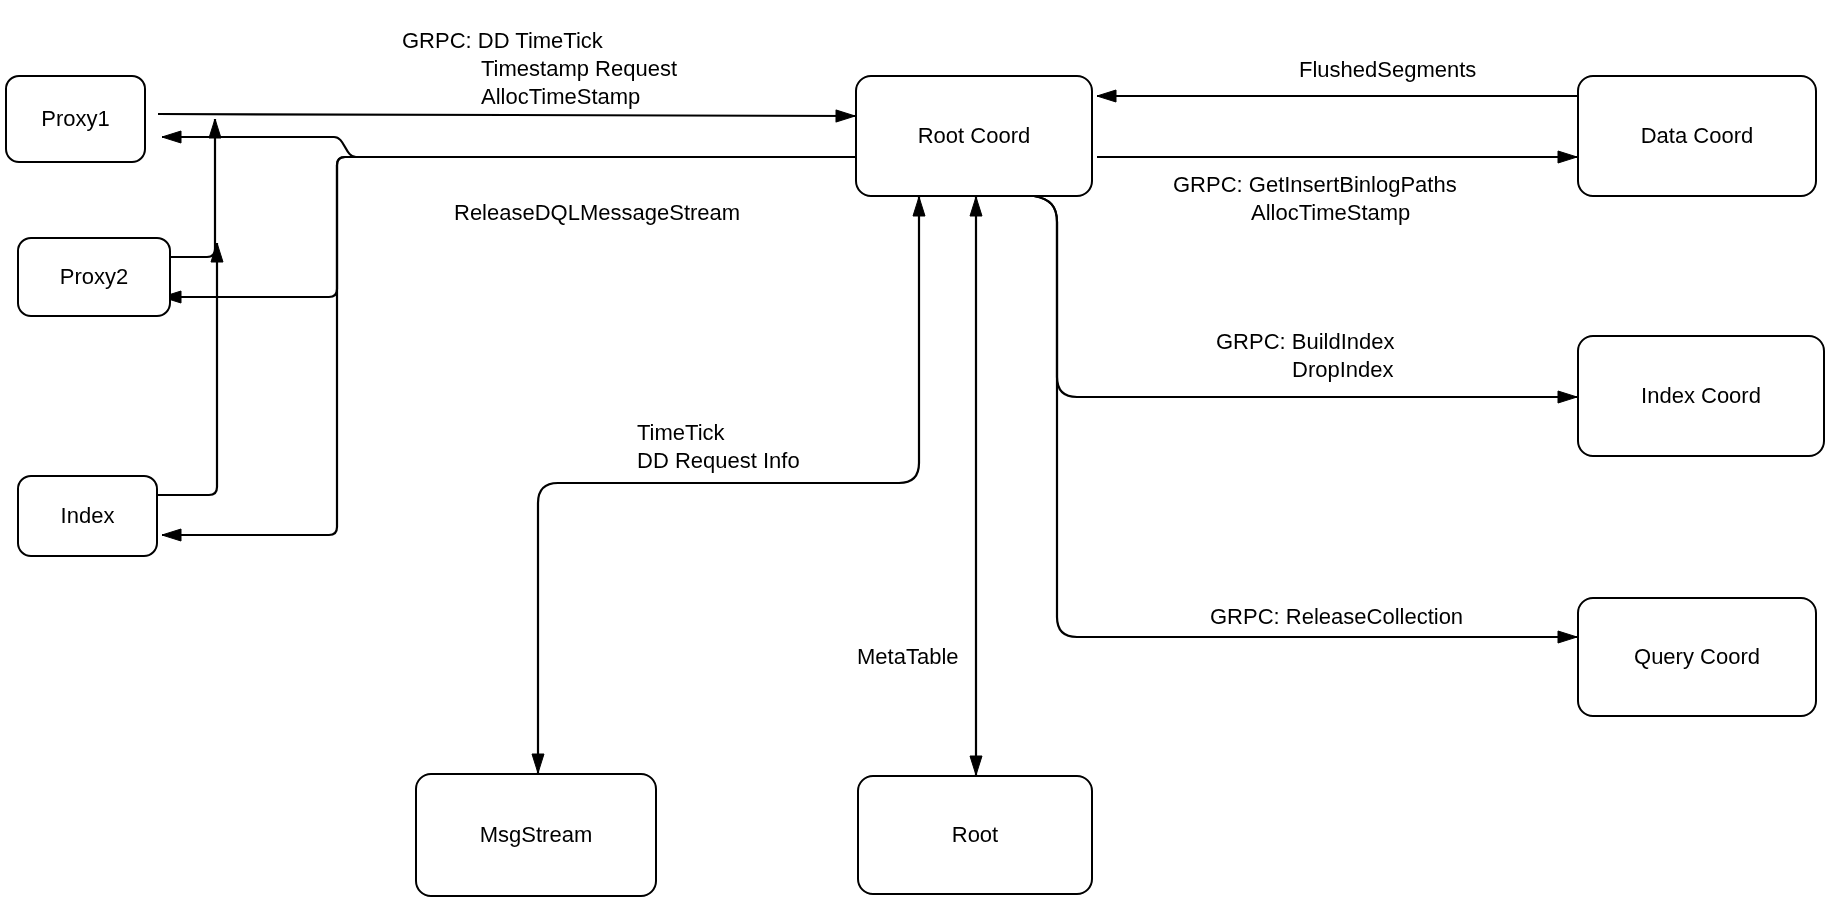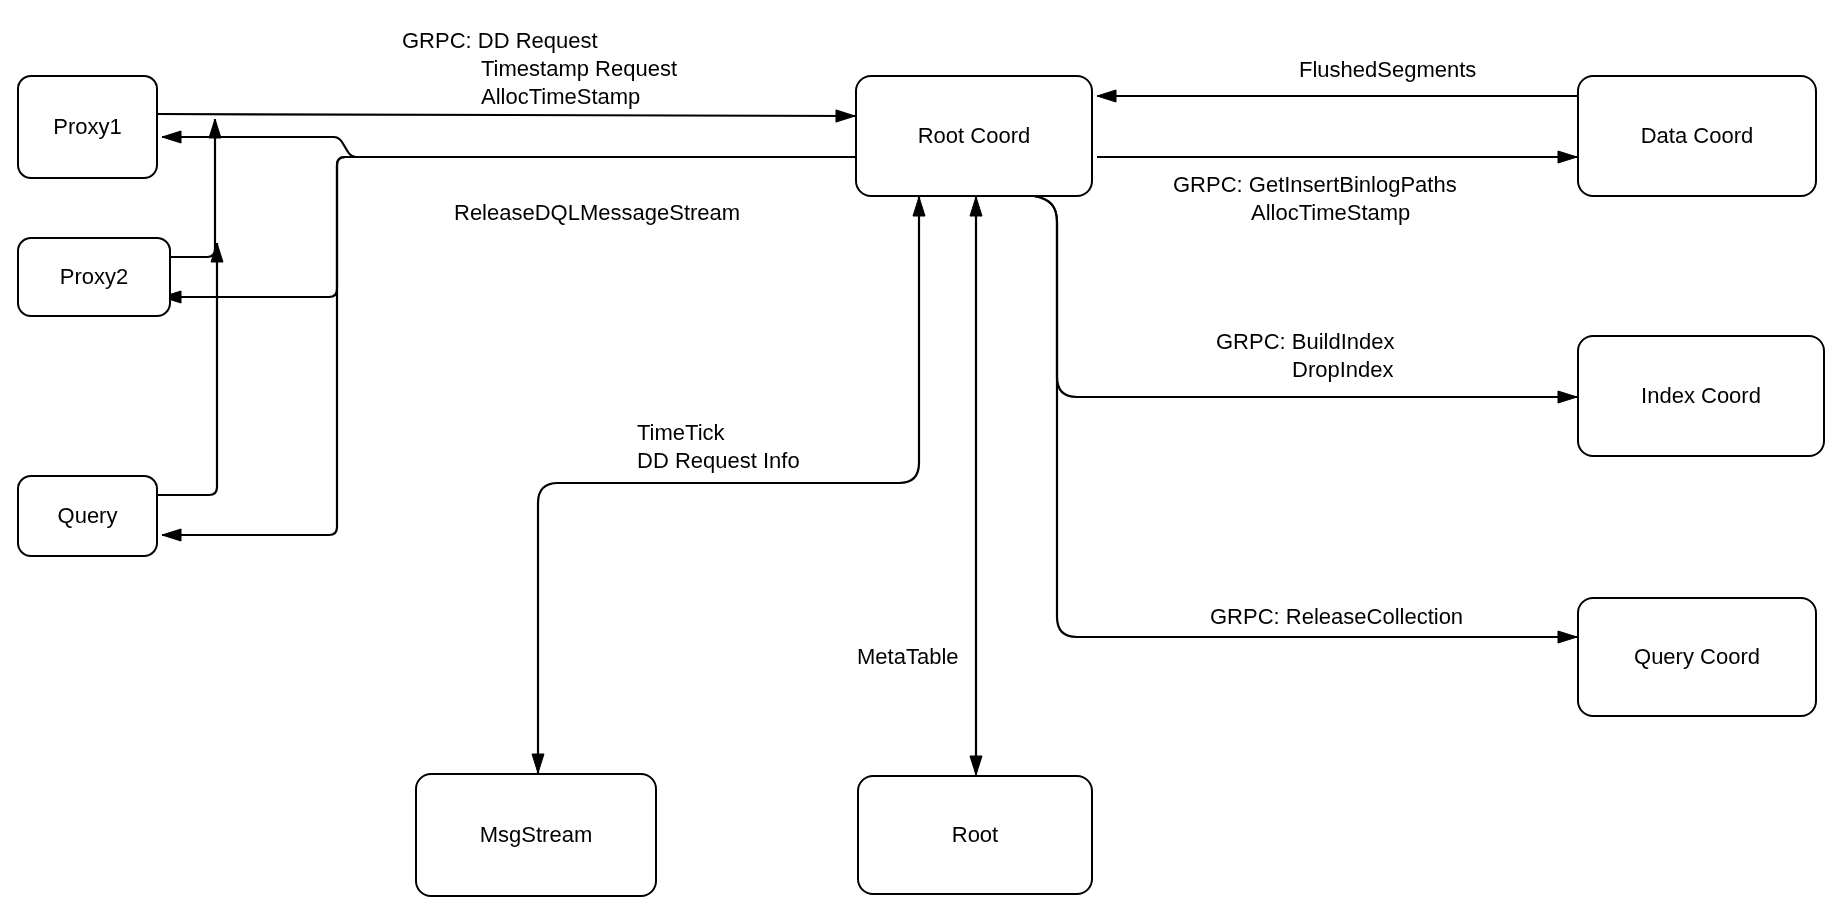--- a/index.html
+++ b/index.html
@@ -49,49 +49,49 @@
       <path d="M 158 495 L 209 495 Q 217 495 217 487 L 217 243" marker-end="url(#arrow)"></path>
       <path d="M 1577 96 L 1097 96" marker-end="url(#arrow)"></path>
       <path d="M 1097 157 L 1577 157" marker-end="url(#arrow)"></path>
       <path d="M 1034 196 C 1050 199 1057 206 1057 222 L 1057 377 Q 1057 397 1077 397 L 1577 397" marker-end="url(#arrow)"></path>
       <path d="M 1034 196 C 1050 199 1057 206 1057 222 L 1057 617 Q 1057 637 1077 637 L 1577 637" marker-end="url(#arrow)"></path>
       <path d="M 919 197 L 919 463 Q 919 483 899 483 L 558 483 Q 538 483 538 503 L 538 773" marker-start="url(#arrow)" marker-end="url(#arrow)"></path>
       <path d="M 976 197 L 976 775" marker-start="url(#arrow)" marker-end="url(#arrow)"></path>
     </g>
   </svg>
 
-  <div class="node" style="left:17px;top:75px;width:141px;height:104px;border-radius:14px">
+  <div class="node" style="left:5px;top:75px;width:141px;height:88px;border-radius:14px">
     <span>Proxy1</span>
   </div>
   <div class="node" style="left:17px;top:237px;width:154px;height:80px;border-radius:14px">
     <span>Proxy2</span>
   </div>
   <div class="node" style="left:17px;top:475px;width:141px;height:82px;border-radius:14px">
-    <span>Query</span>
+    <span>Index</span>
   </div>
   <div class="node" style="left:855px;top:75px;width:238px;height:122px">
     <span>Root Coord</span>
   </div>
   <div class="node" style="left:1577px;top:75px;width:240px;height:122px">
     <span>Data Coord</span>
   </div>
   <div class="node" style="left:1577px;top:335px;width:248px;height:122px">
     <span>Index Coord</span>
   </div>
   <div class="node" style="left:1577px;top:597px;width:240px;height:120px">
     <span>Query Coord</span>
   </div>
   <div class="node" style="left:415px;top:773px;width:242px;height:124px">
     <span>MsgStream</span>
   </div>
   <div class="node" style="left:857px;top:775px;width:236px;height:120px">
     <span>Root</span>
   </div>
 
-  <div class="elabel" style="left:402px;top:27px">GRPC: DD Request</div>
+  <div class="elabel" style="left:402px;top:27px">GRPC: DD TimeTick</div>
   <div class="elabel" style="left:481px;top:55px">Timestamp Request</div>
   <div class="elabel" style="left:481px;top:83px">AllocTimeStamp</div>
 
   <div class="elabel" style="left:454px;top:199px">ReleaseDQLMessageStream</div>
 
   <div class="elabel" style="left:1299px;top:56px">FlushedSegments</div>
 
   <div class="elabel" style="left:1173px;top:171px">GRPC: GetInsertBinlogPaths</div>
   <div class="elabel" style="left:1251px;top:199px">AllocTimeStamp</div>
 

